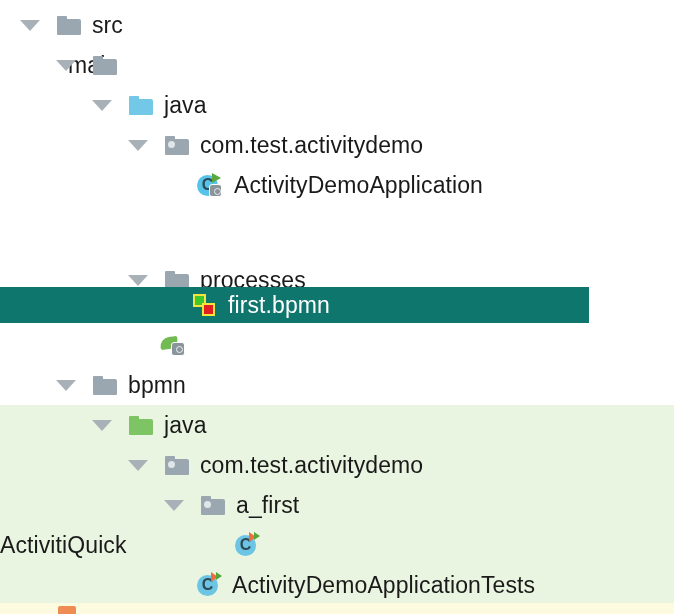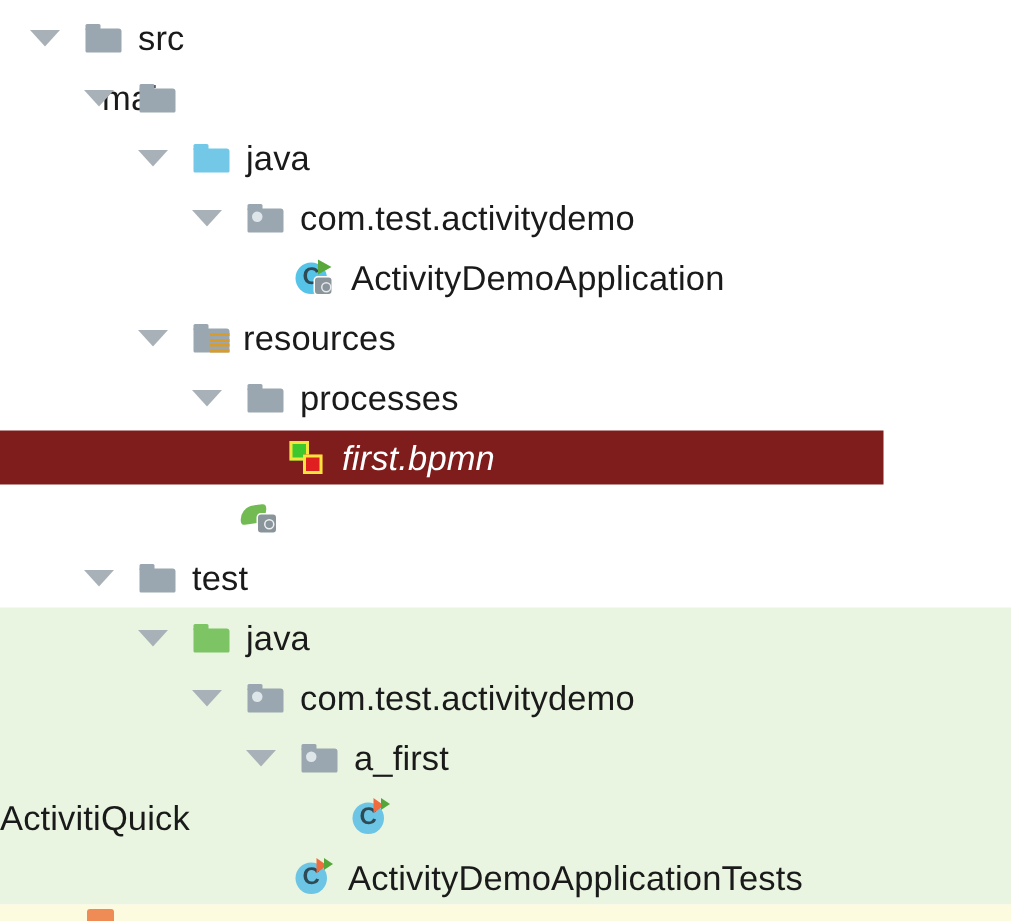--- a/index.html
+++ b/index.html
@@ -27,21 +27,21 @@
 
   
   .row {
     position: absolute;
     left: 0;
     width: 589px;
     height: 40px;
     display: flex;
     align-items: center;
   }
-  .row.selected { background: #7f1d1d; font-style: italic; }
+  .row.selected { background: #0f766e; }
   .row .label {
     font-size: 23px;
     line-height: 40px;
     color: #1a1a1a;
     white-space: nowrap;
     letter-spacing: 0.1px;
   }
   .row.selected .label { color: #ffffff; }
 
   
@@ -234,38 +234,22 @@
     <span class="arrow spacer" style="left:164px"></span>
     <span class="icon" style="left:196px">
       <span class="sb-circle"></span>
       <span class="sb-c">C</span>
       <span class="sb-play"></span>
       <span class="sb-gear"></span>
     </span>
     <span class="label" style="margin-left:234px">ActivityDemoApplication</span>
   </div>
 
-  <div class="row" style="top:205px">
-    <span class="arrow" style="left:92px"></span>
-    <span class="icon" style="left:128px">
-      <span class="folder f-gray">
-          <span class="tab"></span>
-          <span class="body"></span>
-        </span>
-      <span class="res-lines">
-          <i></i>
-          <i></i>
-          <i></i>
-          <i></i>
-        </span>
-    </span>
-    <span class="label" style="margin-left:162px">resources</span>
-  </div>
-
-  <div class="row" style="top:245px">
+
+  <div class="row" style="top:260px">
     <span class="arrow" style="left:128px"></span>
     <span class="icon" style="left:164px">
       <span class="folder f-gray">
           <span class="tab"></span>
           <span class="body"></span>
         </span>
     </span>
     <span class="label" style="margin-left:200px">processes</span>
   </div>
 
@@ -287,21 +271,21 @@
   </div>
 
   <div class="row" style="top:365px">
     <span class="arrow" style="left:56px"></span>
     <span class="icon" style="left:92px">
       <span class="folder f-gray">
           <span class="tab"></span>
           <span class="body"></span>
         </span>
     </span>
-    <span class="label" style="margin-left:128px">test</span>
+    <span class="label" style="margin-left:128px">bpmn</span>
   </div>
 
   <div class="row" style="top:405px">
     <span class="arrow" style="left:92px"></span>
     <span class="icon" style="left:128px">
       <span class="folder f-green">
           <span class="tab"></span>
           <span class="body"></span>
         </span>
     </span>

